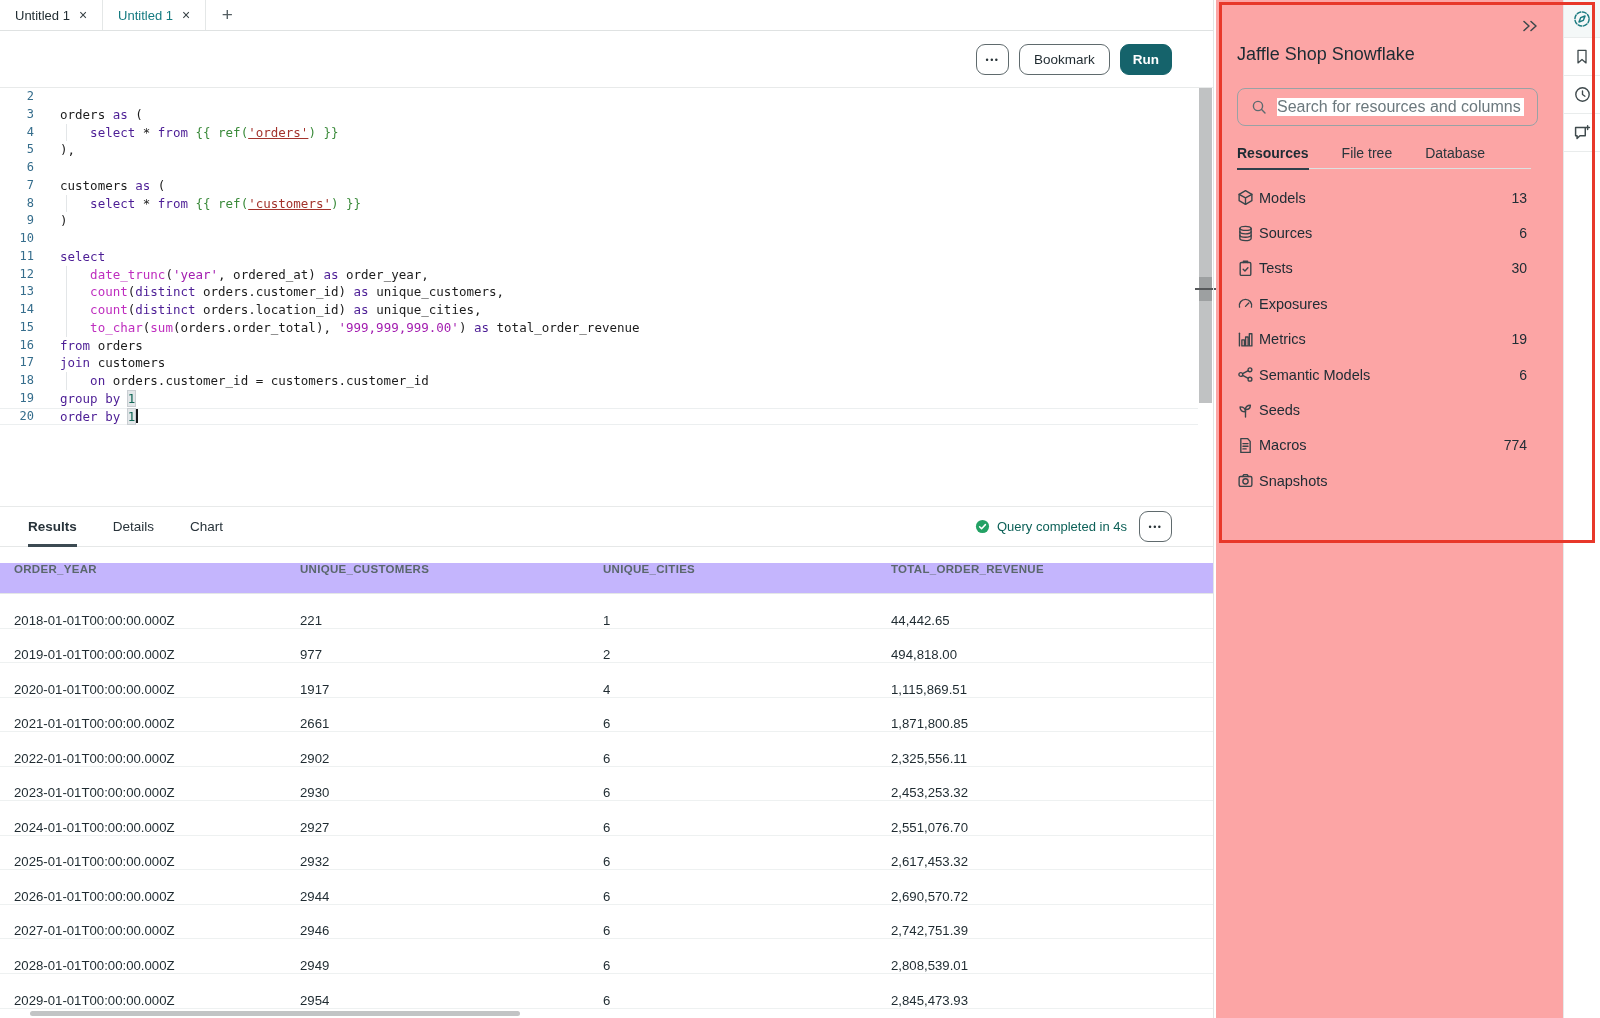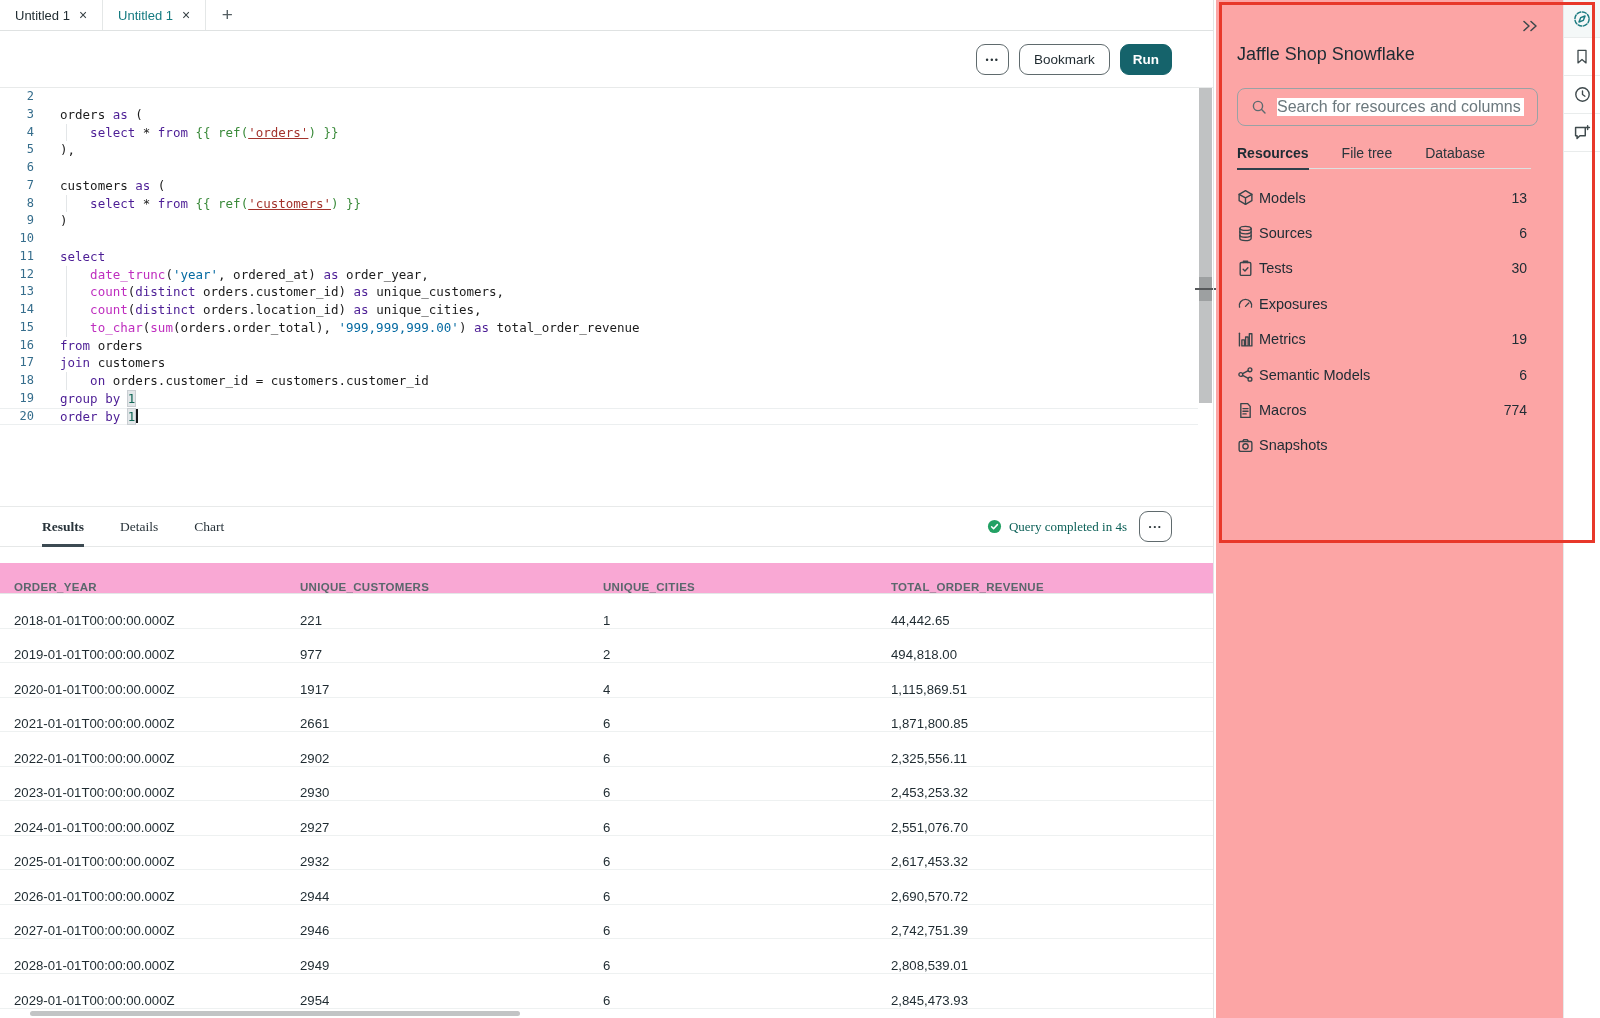--- a/index.html
+++ b/index.html
@@ -35,49 +35,49 @@
     font-family:"DejaVu Sans Mono", monospace; font-size:12.5px; line-height:17.75px;
     color:#1c1c1c; background:#fff; }
   .cl { display:flex; height:17.75px; position:relative; white-space:pre; }
   .cl.active { box-shadow: inset 0 1px 0 #eceff0, inset 0 -1px 0 #eceff0; }
   .gut { width:34px; text-align:right; color:#356d8c; flex:none; font-size:12px; }
   .code { margin-left:26px; position:relative; flex:1; }
   .cl.guide .code::before { content:""; position:absolute; left:6px; top:0; bottom:0;
     width:1px; background:#e3e6e8; }
   .kw  { color:#4c1d95; }
   .fn  { color:#bf2ebf; }
-  .str { color:#0369a1; }
+  .str { color:#a21caf; }
   .ref { color:#a3332d; text-decoration:underline; }
   .jin { color:#3a8a3a; }
   .hl  { color:#116655; background:#e3e7e9; box-shadow:0 0 0 1px #c9ced2; }
   .caret { display:inline-block; width:1.5px; height:14px; background:#15181a;
     vertical-align:-2px; margin-left:1px; }
 
   
   #pane-scroll { position:absolute; left:1199px; top:88px; width:13px; height:930px; }
   #pane-scroll .thumb { position:absolute; left:0; top:0; width:13px; height:315px; background:#c0c2c3; }
   #pane-scroll .handle { position:absolute; left:0; top:189px; width:13px; height:24px; background:#9da0a1; }
   #pane-scroll .handle::after { content:""; position:absolute; left:-4px; right:-4px; top:11px;
     height:2px; background:#55585a; }
   #main-border { position:absolute; left:1213px; top:0; width:1px; height:1018px; background:#e2e5e5; }
 
   
   #results { position:absolute; left:0; top:506px; width:1213px; border-top:1px solid #e8eaea; background:#fff; }
   .rbar { display:flex; align-items:center; height:40px; border-bottom:1px solid #e6e8e8;
-    padding-left:42px; padding-right:41px;font-family:Liberation Serif, serif; }
+    padding-left:28px; padding-right:41px; }
   .rtab { font-size:13.5px; color:#28333a; height:100%; display:flex; align-items:center;
     position:relative; margin-right:36px; }
   .rtab.active { font-weight:700; }
   .rtab.active::after { content:""; position:absolute; left:0; right:0; bottom:-1px;
     height:3px; background:#3c4a52; }
   .status { display:flex; align-items:center; gap:7px; font-size:13px; color:#0d6158;
     margin-left:auto; margin-right:12px; }
   .gap-strip { height:16px; }
-  .thead { display:flex; height:31px; background:#f9a8d4; border-bottom:1px solid #e4e7e7;
-    align-items:flex-end; font-size:11.5px; font-weight:700; color:#5a676c; letter-spacing:.3px; }
+  .thead { display:flex; height:31px; background:#c4b5fd; border-bottom:1px solid #e4e7e7;
+    align-items:flex-start; font-size:11.5px; font-weight:700; color:#5a676c; letter-spacing:.3px; }
   .trow { display:flex; height:34.55px; align-items:flex-end; border-bottom:1px solid #eef1f1;
     font-size:13.2px; color:#1f2b31; }
   .c0 { width:300px; padding-left:14px; } .c1 { width:303px; } .c2 { width:288px; } .c3 { flex:1; }
 
   #hscroll { position:absolute; left:30px; top:1011px; width:490px; height:5px;
     background:#c2c4c5; border-radius:3px; }
 
   
   #sidebar { position:absolute; left:1216px; top:0; width:347px; height:1018px; background:#fca5a5; }
   .collapse { position:absolute; top:19px; right:24px; color:#3c474b; }
@@ -352,20 +352,31 @@
             <circle cx="12.2" cy="12.4" r="1.8"></circle>
             <path d="M5.3 7.2l5.3-2.8M5.3 8.8l5.3 2.8"></path>
           </svg>
         </span>
         <span class="sb-label">Semantic Models</span>
         <span class="sb-count">6</span>
       </div>
       <div class="sb-item">
         <span class="res-icon">
           <svg width="17" height="17" viewBox="0 0 16 16" fill="none" stroke="currentColor" stroke-width="1.3" stroke-linecap="round" stroke-linejoin="round">
+            <path d="M8 14.2V7"></path>
+            <path d="M8 9.2C8 6.2 6 4.6 2.9 4.6 2.9 7.7 5 9.2 8 9.2z"></path>
+            <path d="M8 7c0-2.5 1.8-4 4.6-4 0 2.9-1.8 4.4-4.6 4z"></path>
+          </svg>
+        </span>
+        <span class="sb-label">Seeds</span>
+        <span class="sb-count"></span>
+      </div>
+      <div class="sb-item">
+        <span class="res-icon">
+          <svg width="17" height="17" viewBox="0 0 16 16" fill="none" stroke="currentColor" stroke-width="1.3" stroke-linecap="round" stroke-linejoin="round">
             <path d="M3.6 1.5h6.3l2.5 2.6v10.4H3.6z"></path>
             <path d="M5.6 6.2h4.8M5.6 8.7h4.8M5.6 11.2h3"></path>
           </svg>
         </span>
         <span class="sb-label">Macros</span>
         <span class="sb-count">774</span>
       </div>
       <div class="sb-item">
         <span class="res-icon">
           <svg width="17" height="17" viewBox="0 0 16 16" fill="none" stroke="currentColor" stroke-width="1.3" stroke-linecap="round" stroke-linejoin="round">

